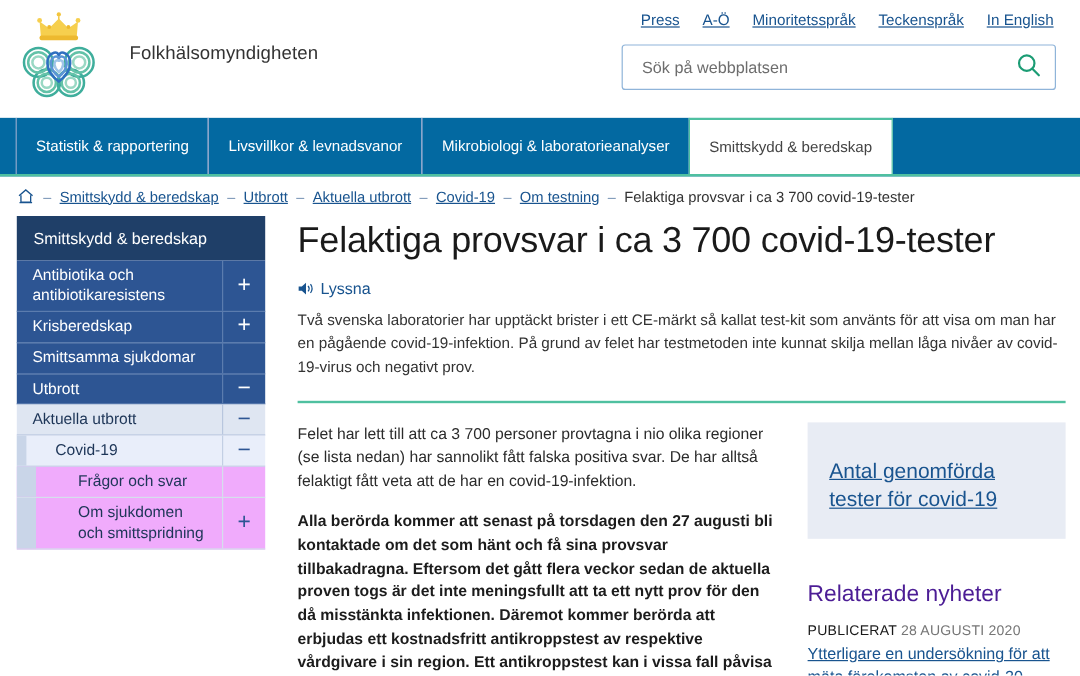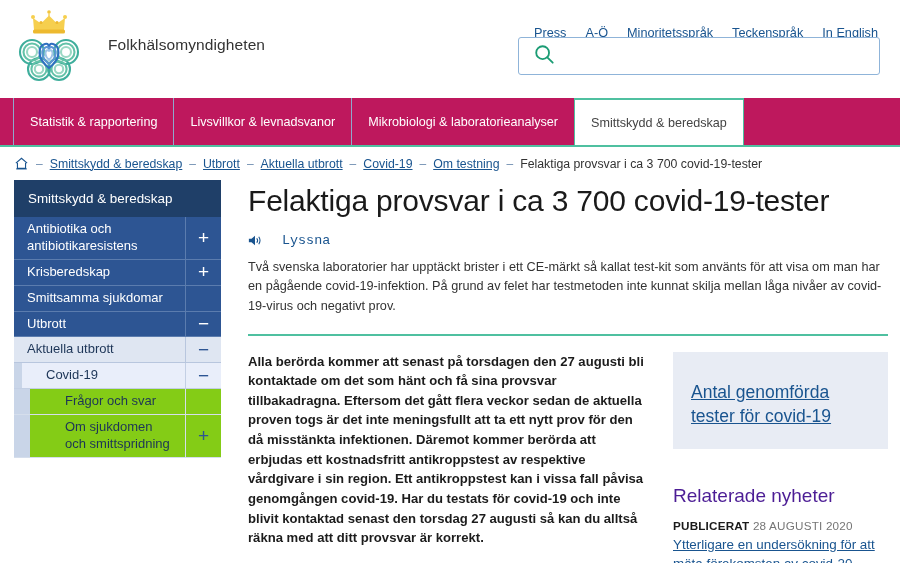--- a/index.html
+++ b/index.html
@@ -29,21 +29,21 @@
   .logo-mark { width: 70px; height: 78px; display: block; }
   .logo-text {
     font-size: 15.5px;
     color: #333333;
     letter-spacing: .1px;
     white-space: nowrap;
   }
 
   .utility-nav {
     position: absolute;
-    right: 22px; top: 26px;
+    right: 22px; top: 10px;
     display: flex;
     gap: 19px;
     font-size: 12.7px;
     text-align: right;
   }
   .utility-nav a {
     color: #19548f;
     text-decoration: underline;
     white-space: nowrap;
   }
@@ -67,21 +67,21 @@
     color: #333;
     background: transparent;
   }
   .searchbar input::placeholder { color: #6d6d6d; }
   .search-icon { width: 22px; height: 22px; flex: 0 0 auto; }
 
   
   .main-nav {
     display: flex;
     height: 49px;
-    background: #be185d;
+    background: #0369a1;
     border-bottom: 2px solid #4fc0a0;
   }
   .nav-pad { width: 14px; flex: 0 0 auto; }
   .nav-pad-right { flex: 1 1 auto; }
   .nav-item {
     display: flex;
     align-items: center;
     justify-content: center;
     padding: 0 16px;
     font-size: 12.6px;
@@ -181,21 +181,21 @@
   
   .lvl3 {
     background: #e9eefa;
     color: #1d3557;
     border-bottom: 1px solid #c3cfe4;
   }
   .lvl3 .tog { color: #2d5593; border-left: 1px solid #c3cfe4; }
   .lvl3 .lbl { padding-left: 24px; }
   
   .lvl4 {
-    background: #84cc16;
+    background: #f0abfc;
     color: #1d3557;
     border-bottom: 1px solid #d5deec;
   }
   .lvl4 .tog { color: #2d5593; border-left: 1px solid #d5deec; }
   .lvl4 .lbl { padding-left: 35px; }
   .indent-bar-2 { width: 8px; flex: 0 0 8px; background: #c9d5e8; }
   .indent-bar-3 { width: 16px; flex: 0 0 16px; background: #c9d5e8; }
 
   
   .content {
@@ -208,26 +208,25 @@
     font-size: 30px;
     font-weight: 400;
     color: #1a1a1a;
     letter-spacing: -.2px;
     line-height: 1.15;
     padding-top: 4px;
   }
   .listen {
     display: flex;
     align-items: center;
-    gap: 20px;
+    gap: 5px;
     margin: 14px 0 0 0;
     color: #19548f;
     font-size: 13.4px;
     cursor: pointer;
-    font-family: Liberation Mono, monospace;
   }
   .speaker-icon { width: 14px; height: 13px; display: block; }
   .preamble {
     margin: 10px 0 0 0;
     font-size: 12.7px;
     line-height: 1.55;
     color: #333333;
     max-width: 655px;
   }
   .divider {
@@ -269,21 +268,21 @@
     font-size: 19px;
     font-weight: 400;
     color: #4c1d95;
   }
   .news-item { margin-bottom: 12px; }
   .news-meta {
     font-size: 11.7px;
     letter-spacing: .2px;
     margin-bottom: 3px;
   }
-  .news-meta .pub { color: #1a1a1a; font-weight: bold; }
+  .news-meta .pub { color: #1a1a1a; font-weight: normal; }
   .news-meta .date { color: #767676; }
   .news-item a {
     color: #19548f;
     text-decoration: underline;
     font-size: 13.4px;
     line-height: 1.45;
     display: block;
   }
 </style>
 </head>
@@ -332,20 +331,21 @@
 
   <nav class="utility-nav">
     <a href="#">Press</a>
     <a href="#">A-Ö</a>
     <a href="#">Minoritetsspråk</a>
     <a href="#">Teckenspråk</a>
     <a href="#">In English</a>
   </nav>
 
   <div class="searchbar">
+    <input type="text" placeholder="Sök på webbplatsen" style="">
     <span>
       <svg class="search-icon" viewBox="0 0 24 24" fill="none" stroke="#1b9c74" stroke-width="2">
         <circle cx="10.5" cy="10.5" r="7"></circle>
         <line x1="15.6" y1="15.6" x2="21.5" y2="21.5" stroke-linecap="round"></line>
       </svg>
     </span>
   </div>
 </header>
 
 <nav class="main-nav">
@@ -440,20 +440,21 @@
         </svg>
       </span>
       <span>Lyssna</span>
     </div>
 
     <p class="preamble">Två svenska laboratorier har upptäckt brister i ett CE-märkt så kallat test-kit som använts för att visa om man har en pågående covid-19-infektion. På grund av felet har testmetoden inte kunnat skilja mellan låga nivåer av covid-19-virus och negativt prov.</p>
     <div class="divider"></div>
 
     <div class="cols">
       <div class="col-main">
+        <p>Felet har lett till att ca 3 700 personer provtagna i nio olika regioner (se lista nedan) har sannolikt fått falska positiva svar. De har alltså felaktigt fått veta att de har en covid-19-infektion.</p>
         <p class="bold">Alla berörda kommer att senast på torsdagen den 27 augusti bli kontaktade om det som hänt och få sina provsvar tillbakadragna. Eftersom det gått flera veckor sedan de aktuella proven togs är det inte meningsfullt att ta ett nytt prov för den då misstänkta infektionen. Däremot kommer berörda att erbjudas ett kostnadsfritt antikroppstest av respektive vårdgivare i sin region. Ett antikroppstest kan i vissa fall påvisa genomgången covid-19. Har du testats för covid-19 och inte blivit kontaktad senast den torsdag 27 augusti så kan du alltså räkna med att ditt provsvar är korrekt.</p>
 
       </div>
 
       <aside class="col-side">
         <div class="promo-box">
           <a href="#">Antal genomförda tester för covid-19</a>
         </div>
 
         <h2 class="side-title">Relaterade nyheter</h2>

